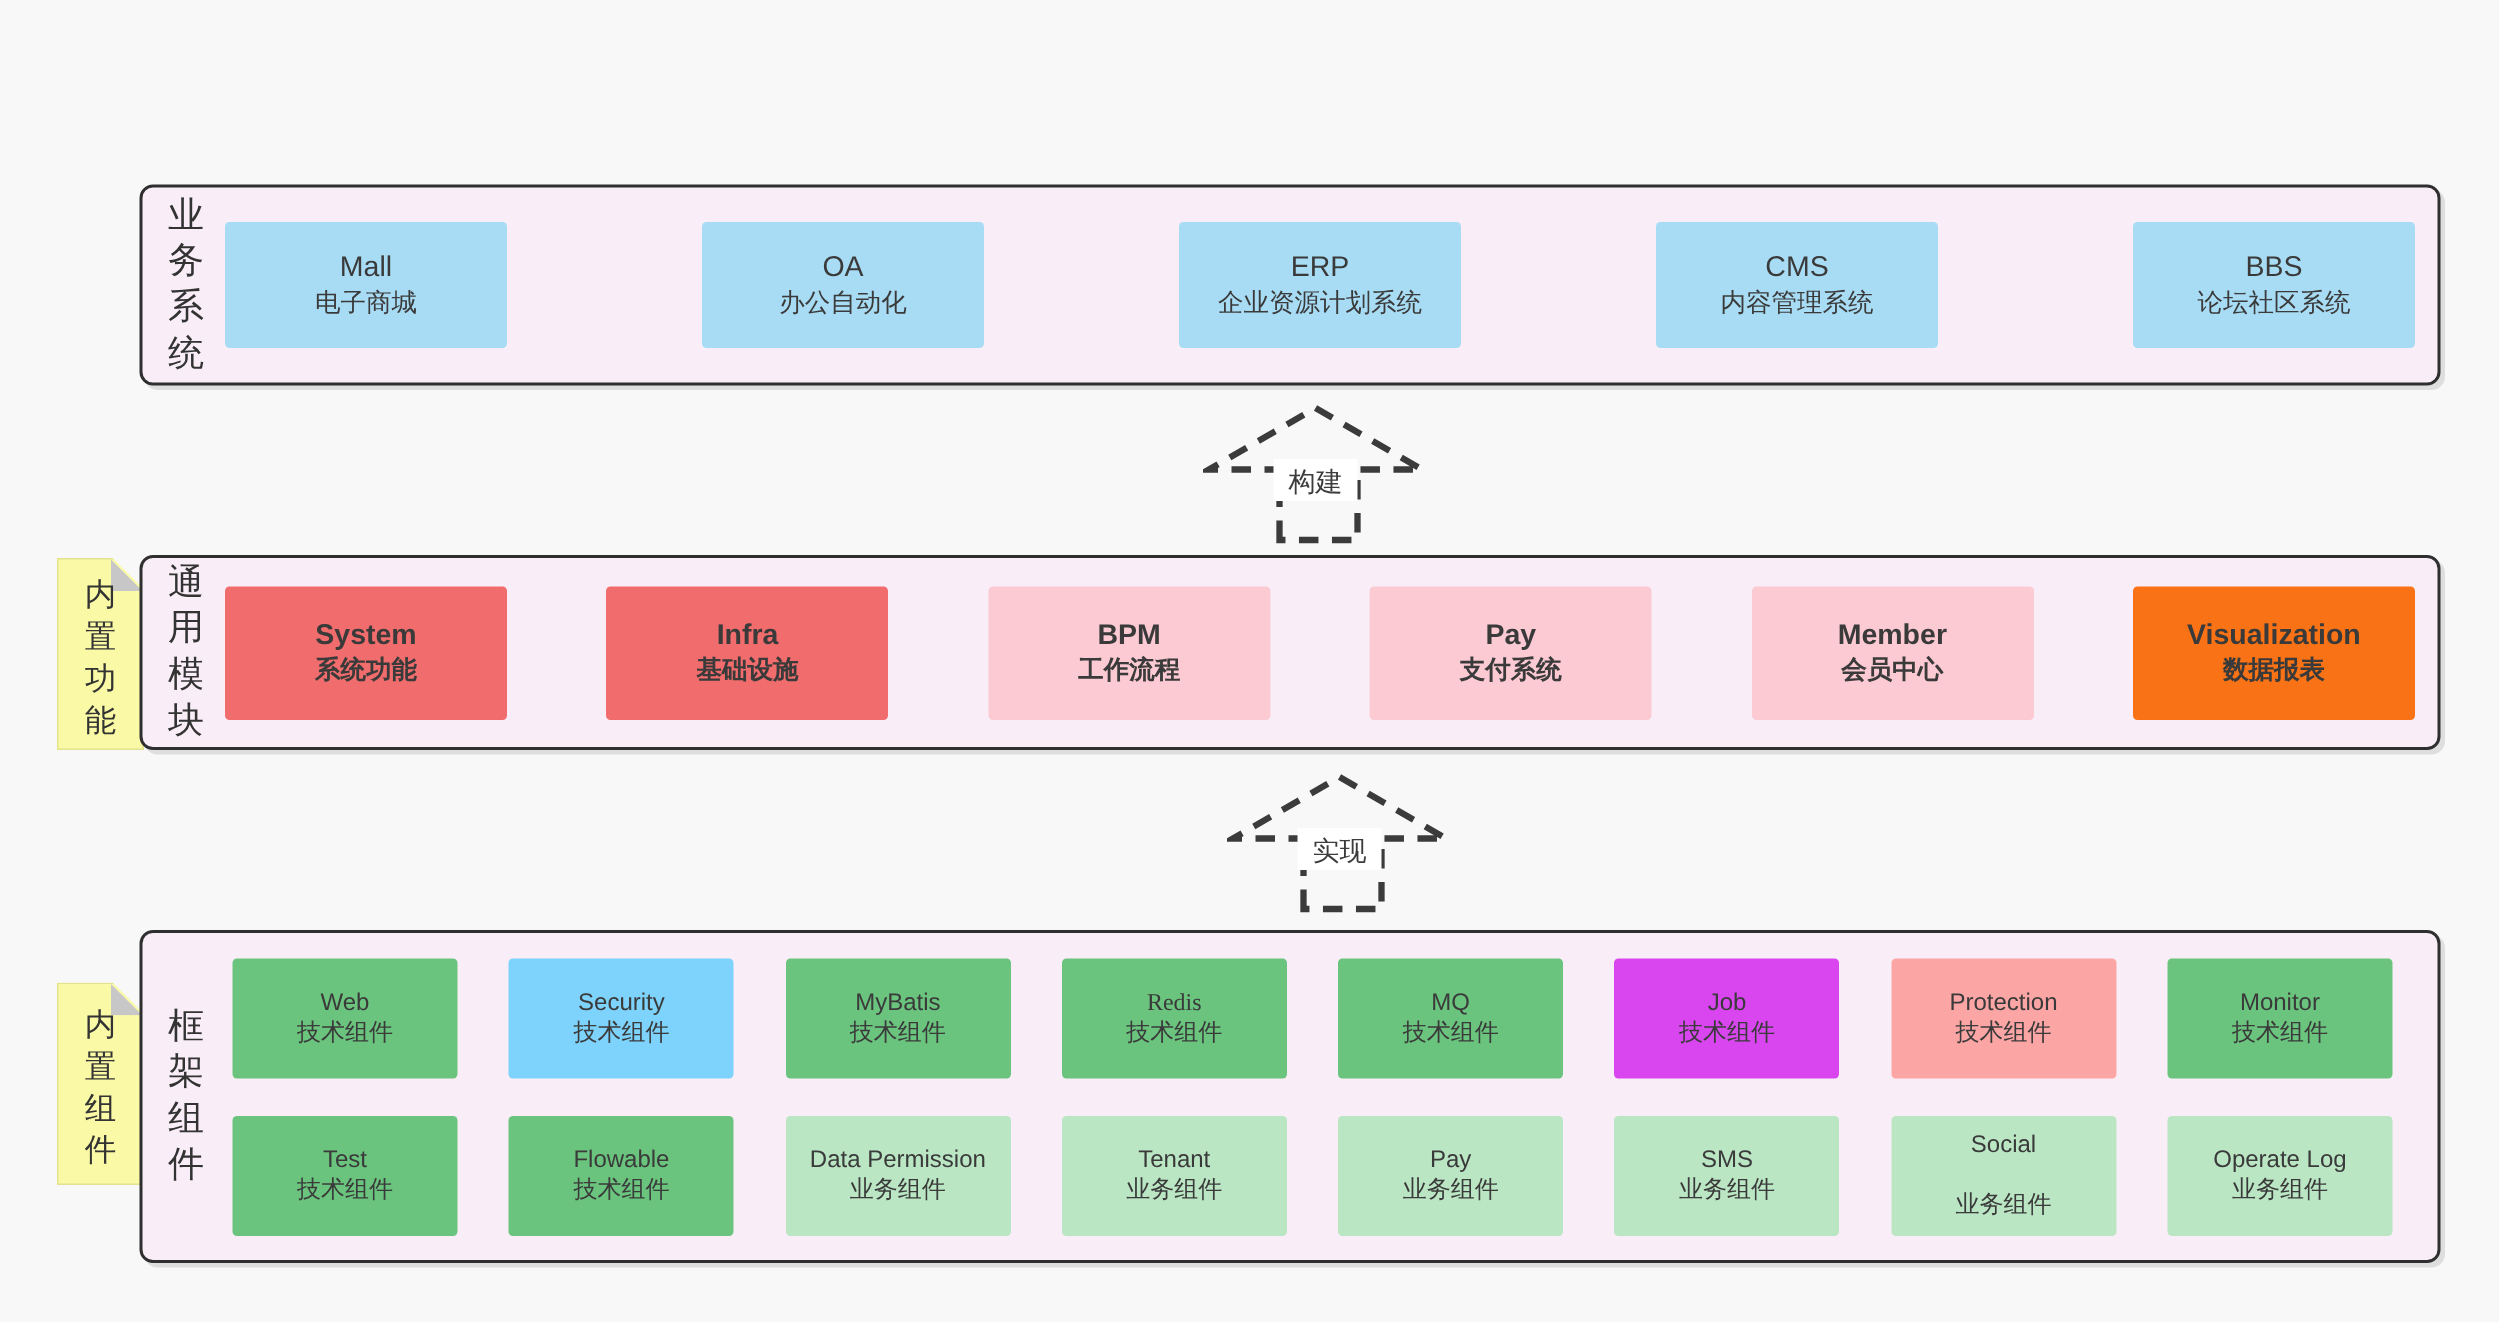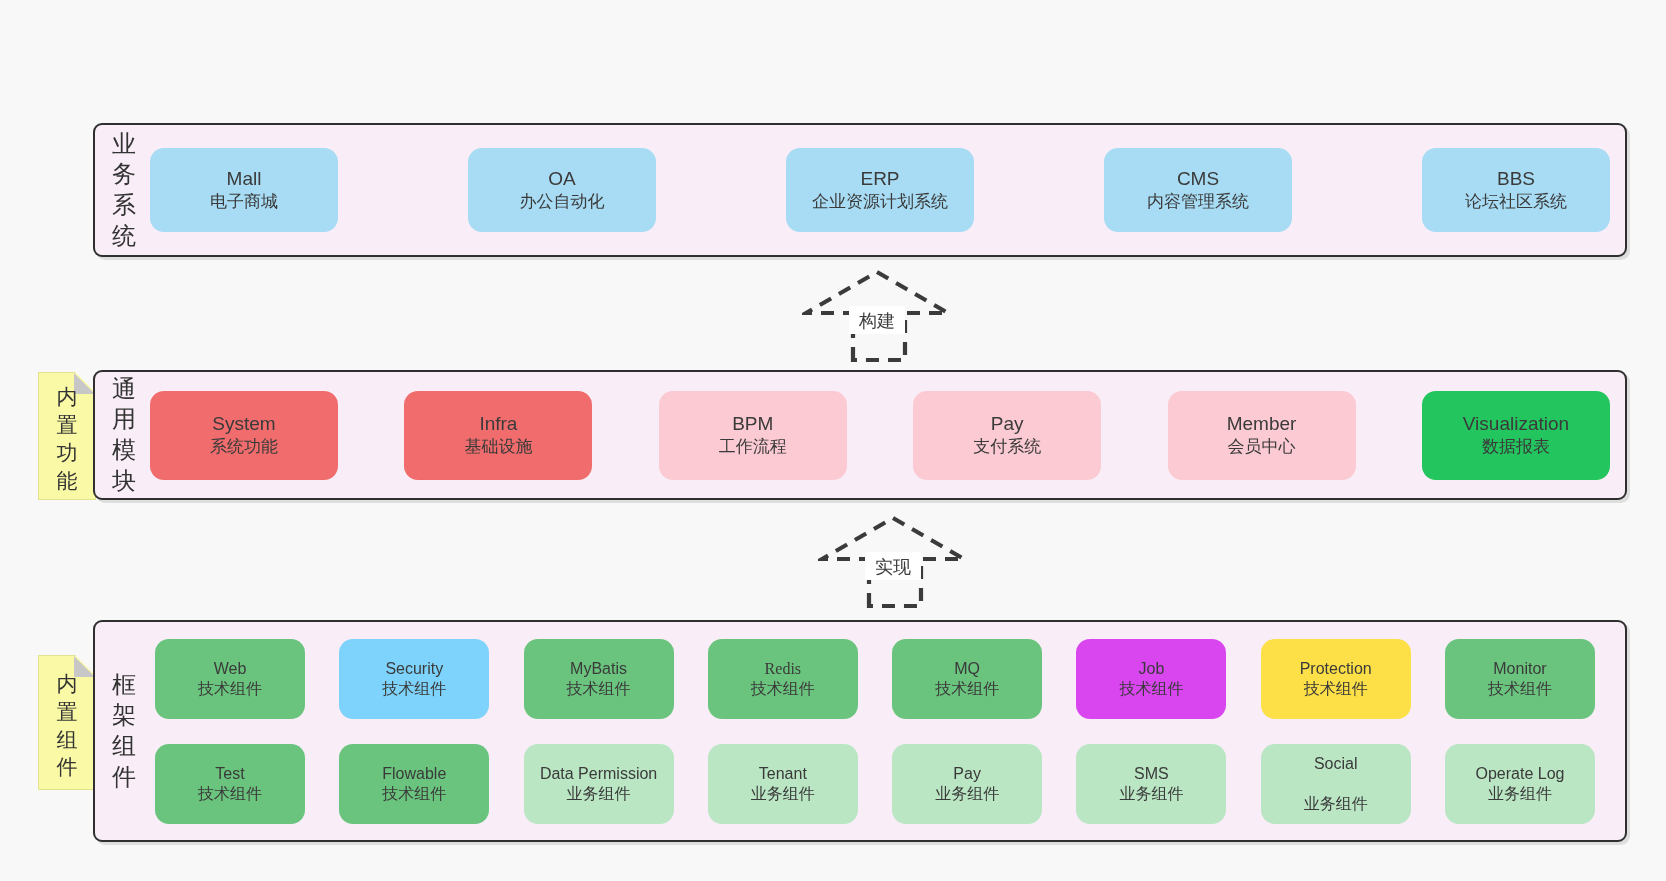--- a/index.html
+++ b/index.html
@@ -22,26 +22,26 @@
     display:flex;flex-direction:column;justify-content:center;align-items:center;
     font-size:24px;line-height:1.28;color:#333;
   }
   .rows{
     position:absolute;left:55px;right:15px;top:0;bottom:0;
     display:flex;flex-direction:column;justify-content:center;gap:25px;
   }
   .band-bot .rows{left:60px;right:30px;}
   .row{display:flex;justify-content:space-between;}
   .box{
-    border-radius:14px;display:flex;flex-direction:column;
+    border-radius:3px;display:flex;flex-direction:column;
     justify-content:center;align-items:center;text-align:center;
     box-sizing:border-box;padding:0 8px;line-height:1.32;
   }
   .band-top .box{width:188px;height:84px;}
-  .band-mid .box{width:188px;height:89px;}
+  .band-mid .box{width:188px;height:89px;font-weight:bold;}
   .band-bot .box{width:150px;height:80px;padding:0 16px;line-height:1.25;}
   .box .t{font-size:19px;}
   .box .s{font-size:17px;}
   .band-bot .box .t{font-size:16px;}
   .band-bot .box .s{font-size:16px;}
   
   .sticky{
     position:absolute;left:38px;width:58px;z-index:1;
     background:#fafaa6;border:1px solid #e3e38f;box-sizing:border-box;
     clip-path:polygon(0 0,calc(100% - 21px) 0,100% 21px,100% 100%,0 100%);
@@ -142,21 +142,21 @@
             <div class="s">工作流程</div>
           </div>
           <div class="box" style="background: rgb(251, 202, 211);">
             <div class="t">Pay</div>
             <div class="s">支付系统</div>
           </div>
           <div class="box" style="background: rgb(251, 202, 211);">
             <div class="t">Member</div>
             <div class="s">会员中心</div>
           </div>
-          <div class="box" style="background: #22c55e;">
+          <div class="box" style="background: #f97316;">
             <div class="t">Visualization</div>
             <div class="s">数据报表</div>
           </div>
         </div>
       </div>
   </section>
 
   <section class="band band-bot">
     <div class="side-label">
         <div>框</div>
@@ -183,21 +183,21 @@
             <div class="s">技术组件</div>
           </div>
           <div class="box" style="background: rgb(106, 196, 126);">
             <div class="t">MQ</div>
             <div class="s">技术组件</div>
           </div>
           <div class="box" style="background: #d946ef;">
             <div class="t">Job</div>
             <div class="s">技术组件</div>
           </div>
-          <div class="box" style="background: #fde047;">
+          <div class="box" style="background: #fca5a5;">
             <div class="t">Protection</div>
             <div class="s">技术组件</div>
           </div>
           <div class="box" style="background: rgb(106, 196, 126);">
             <div class="t">Monitor</div>
             <div class="s">技术组件</div>
           </div>
         </div>
         <div class="row">
           <div class="box" style="background: rgb(106, 196, 126);">

